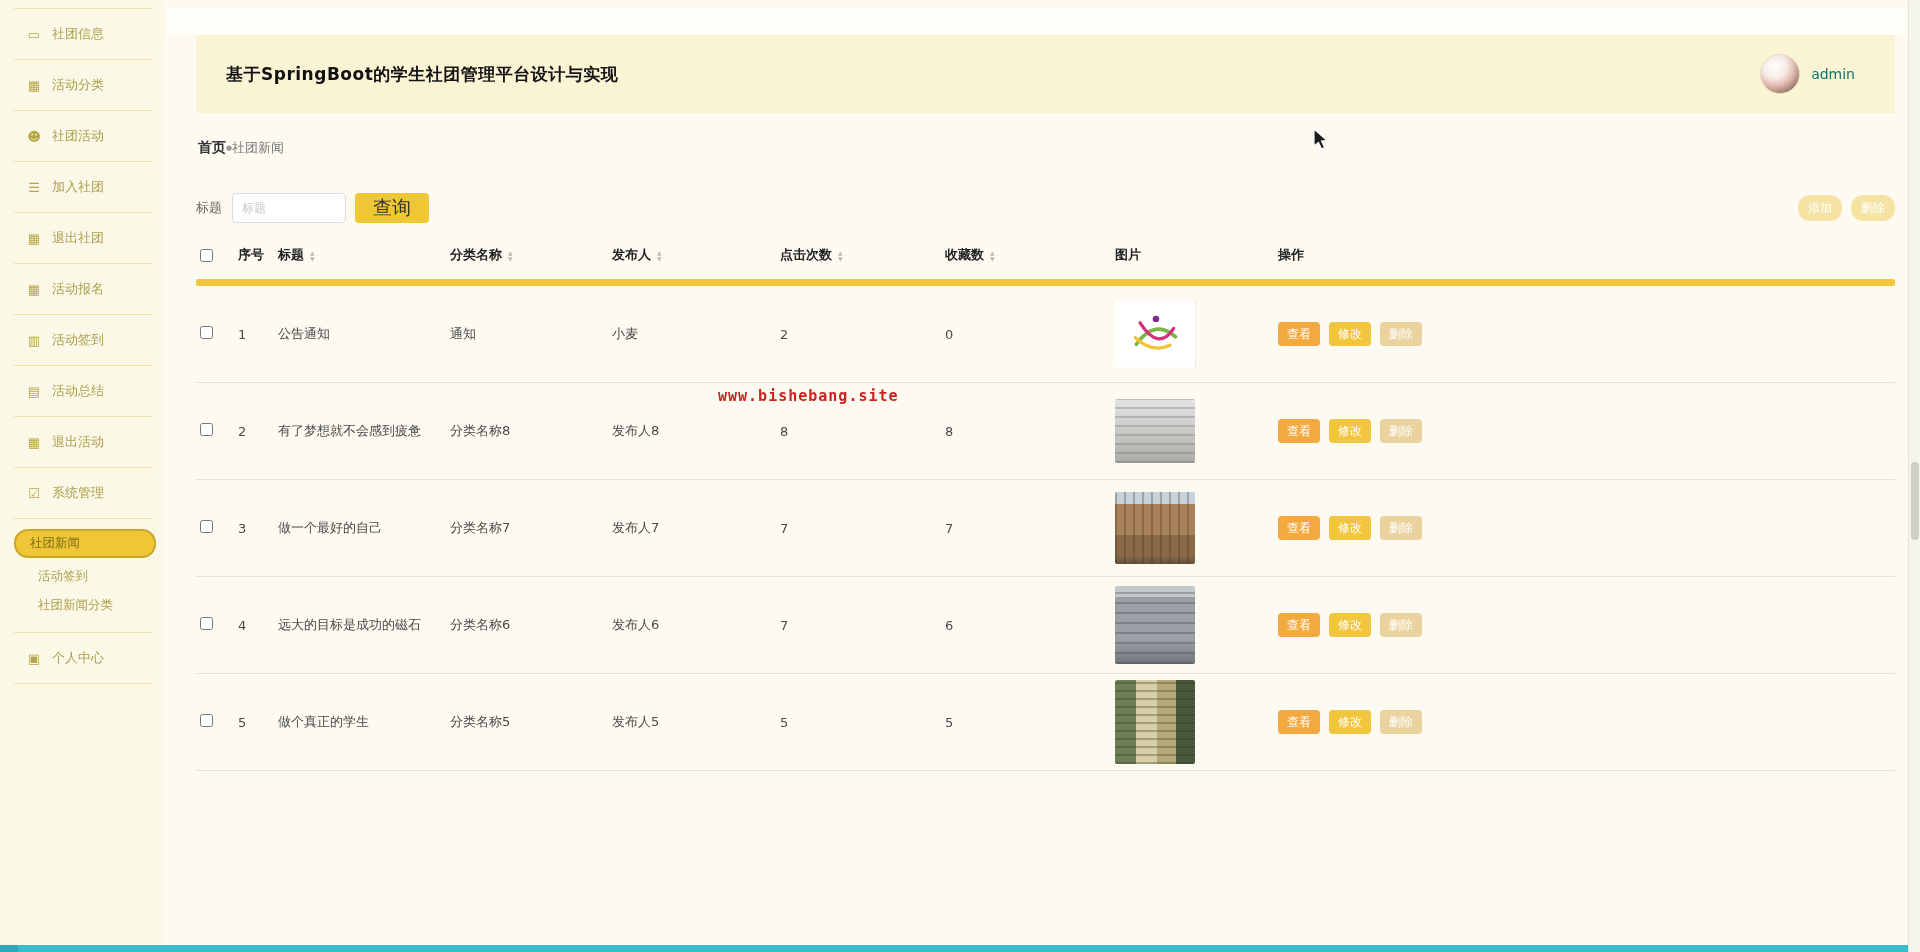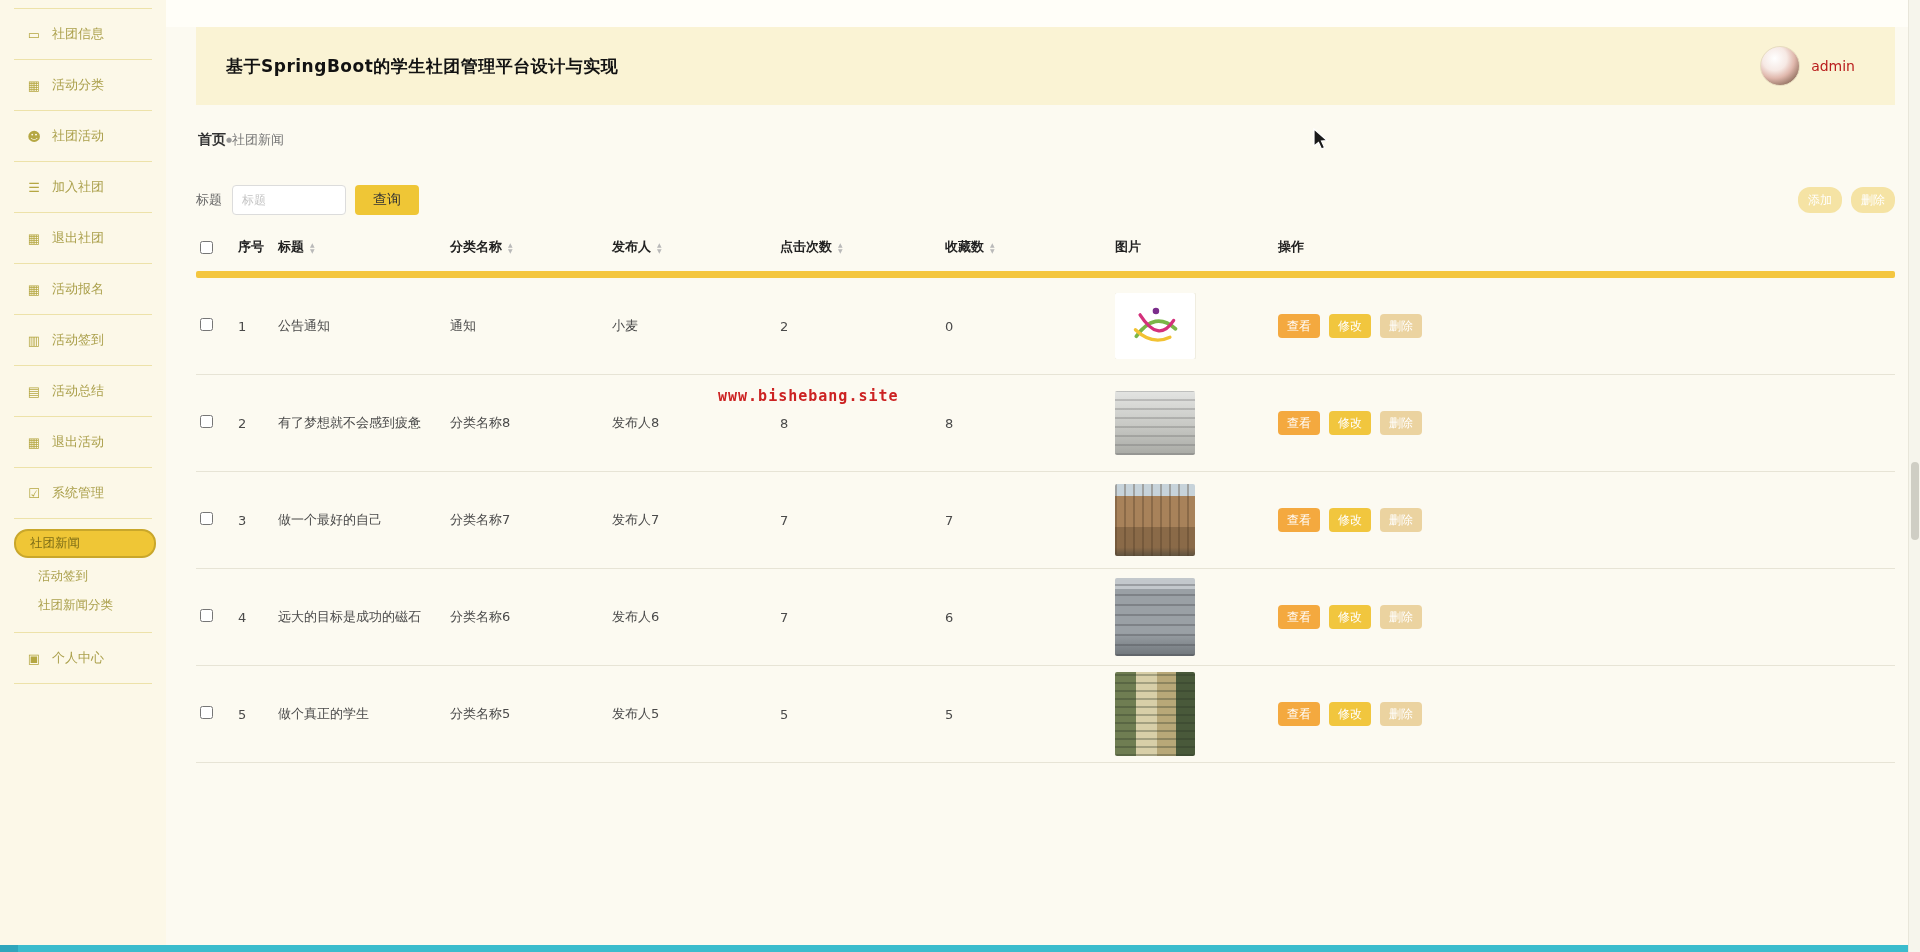--- a/index.html
+++ b/index.html
@@ -12,41 +12,41 @@
   .side-stub{height:9px;margin:0 14px;border-bottom:1px solid #EDE2A9}
   .side-item{display:flex;align-items:center;gap:10px;margin:0 14px;padding:16px 0 16px 12px;
              border-bottom:1px solid #EDE2A9;color:#ABA04C;font-size:13px;cursor:pointer;white-space:nowrap}
   .side-item .icon{font-size:13px;width:16px;text-align:center;color:#B5A743}
   .submenu{margin:0 14px;border-bottom:1px solid #EDE2A9;padding:10px 0 12px}
   .sub-item{font-size:12.5px;color:#ABA04C;padding:6px 0 6px 24px;cursor:pointer;white-space:nowrap}
   .sub-item.active{background:#EFC636;border:2px solid #C9A72B;border-radius:14px;color:#7D6D17;
                    padding:4px 0 4px 14px;width:142px;margin-bottom:4px}
 
   
-  .main{flex:1;position:relative;padding:0 25px 0 30px}
+  .main{flex:1;position:relative;padding:8px 25px 0 30px}
   .top-gap{height:27px;background:#FFFEF8;margin:0 -25px 0 -30px}
   .title-card{height:78px;background:#FAF3D4;display:flex;align-items:center;justify-content:space-between;padding:0 30px}
   .page-title{font-size:17px;font-weight:bold;color:#121212;letter-spacing:.5px}
   .user-box{display:flex;align-items:center;gap:11px;margin-right:10px}
   .avatar{width:40px;height:40px;border-radius:50%;border:1px solid #e7dcc0;
           background:radial-gradient(circle at 36% 30%,#ffffff 0%,#f6e9e4 34%,#e0b8ad 55%,#9a7868 78%,#5f4a40 100%)}
-  .username{font-size:14px;color:#b91c1c}
+  .username{font-size:14px;color:#0f766e}
 
   .breadcrumb{display:flex;align-items:center;gap:0;margin:26px 0 0 2px}
   .bc-home{font-size:14px;color:#333;font-weight:bold;cursor:pointer}
   .bc-sep{font-size:7px;color:#999}
   .bc-current{font-size:13px;color:#777}
 
   .toolbar{display:flex;align-items:center;margin-top:36px}
   .filter-label{font-size:13px;color:#666;margin-right:10px}
   .filter-input{width:114px;height:30px;border:1px solid #DCDCDC;border-radius:4px;background:#fff;
                 padding:0 9px;font-size:12px;color:#333;outline:none}
   .filter-input::placeholder{color:#C4C4C4}
   .search-btn{margin-left:9px;height:30px;padding:0 18px;background:#EFC636;border:none;border-radius:4px;
-              font-size:14px;color:#333;cursor:pointer;font-family:inherit}
+              font-size:19px;color:#333;cursor:pointer;font-family:inherit}
   .toolbar-right{margin-left:auto;display:flex;gap:9px}
   .ghost-btn{height:26px;padding:0 10px;background:#F5E3A4;color:#fff;border:none;border-radius:12px;
              font-size:12px;cursor:pointer;font-family:inherit}
 
   
   .table{margin-top:14px}
   .thead,.row{display:grid;grid-template-columns:42px 40px 172px 162px 168px 165px 170px 163px 1fr;align-items:center}
   .thead{height:36px}
   .th{font-size:13px;color:#222;font-weight:bold;display:flex;align-items:center;gap:6px;cursor:default}
   .th.sortable{cursor:pointer}

